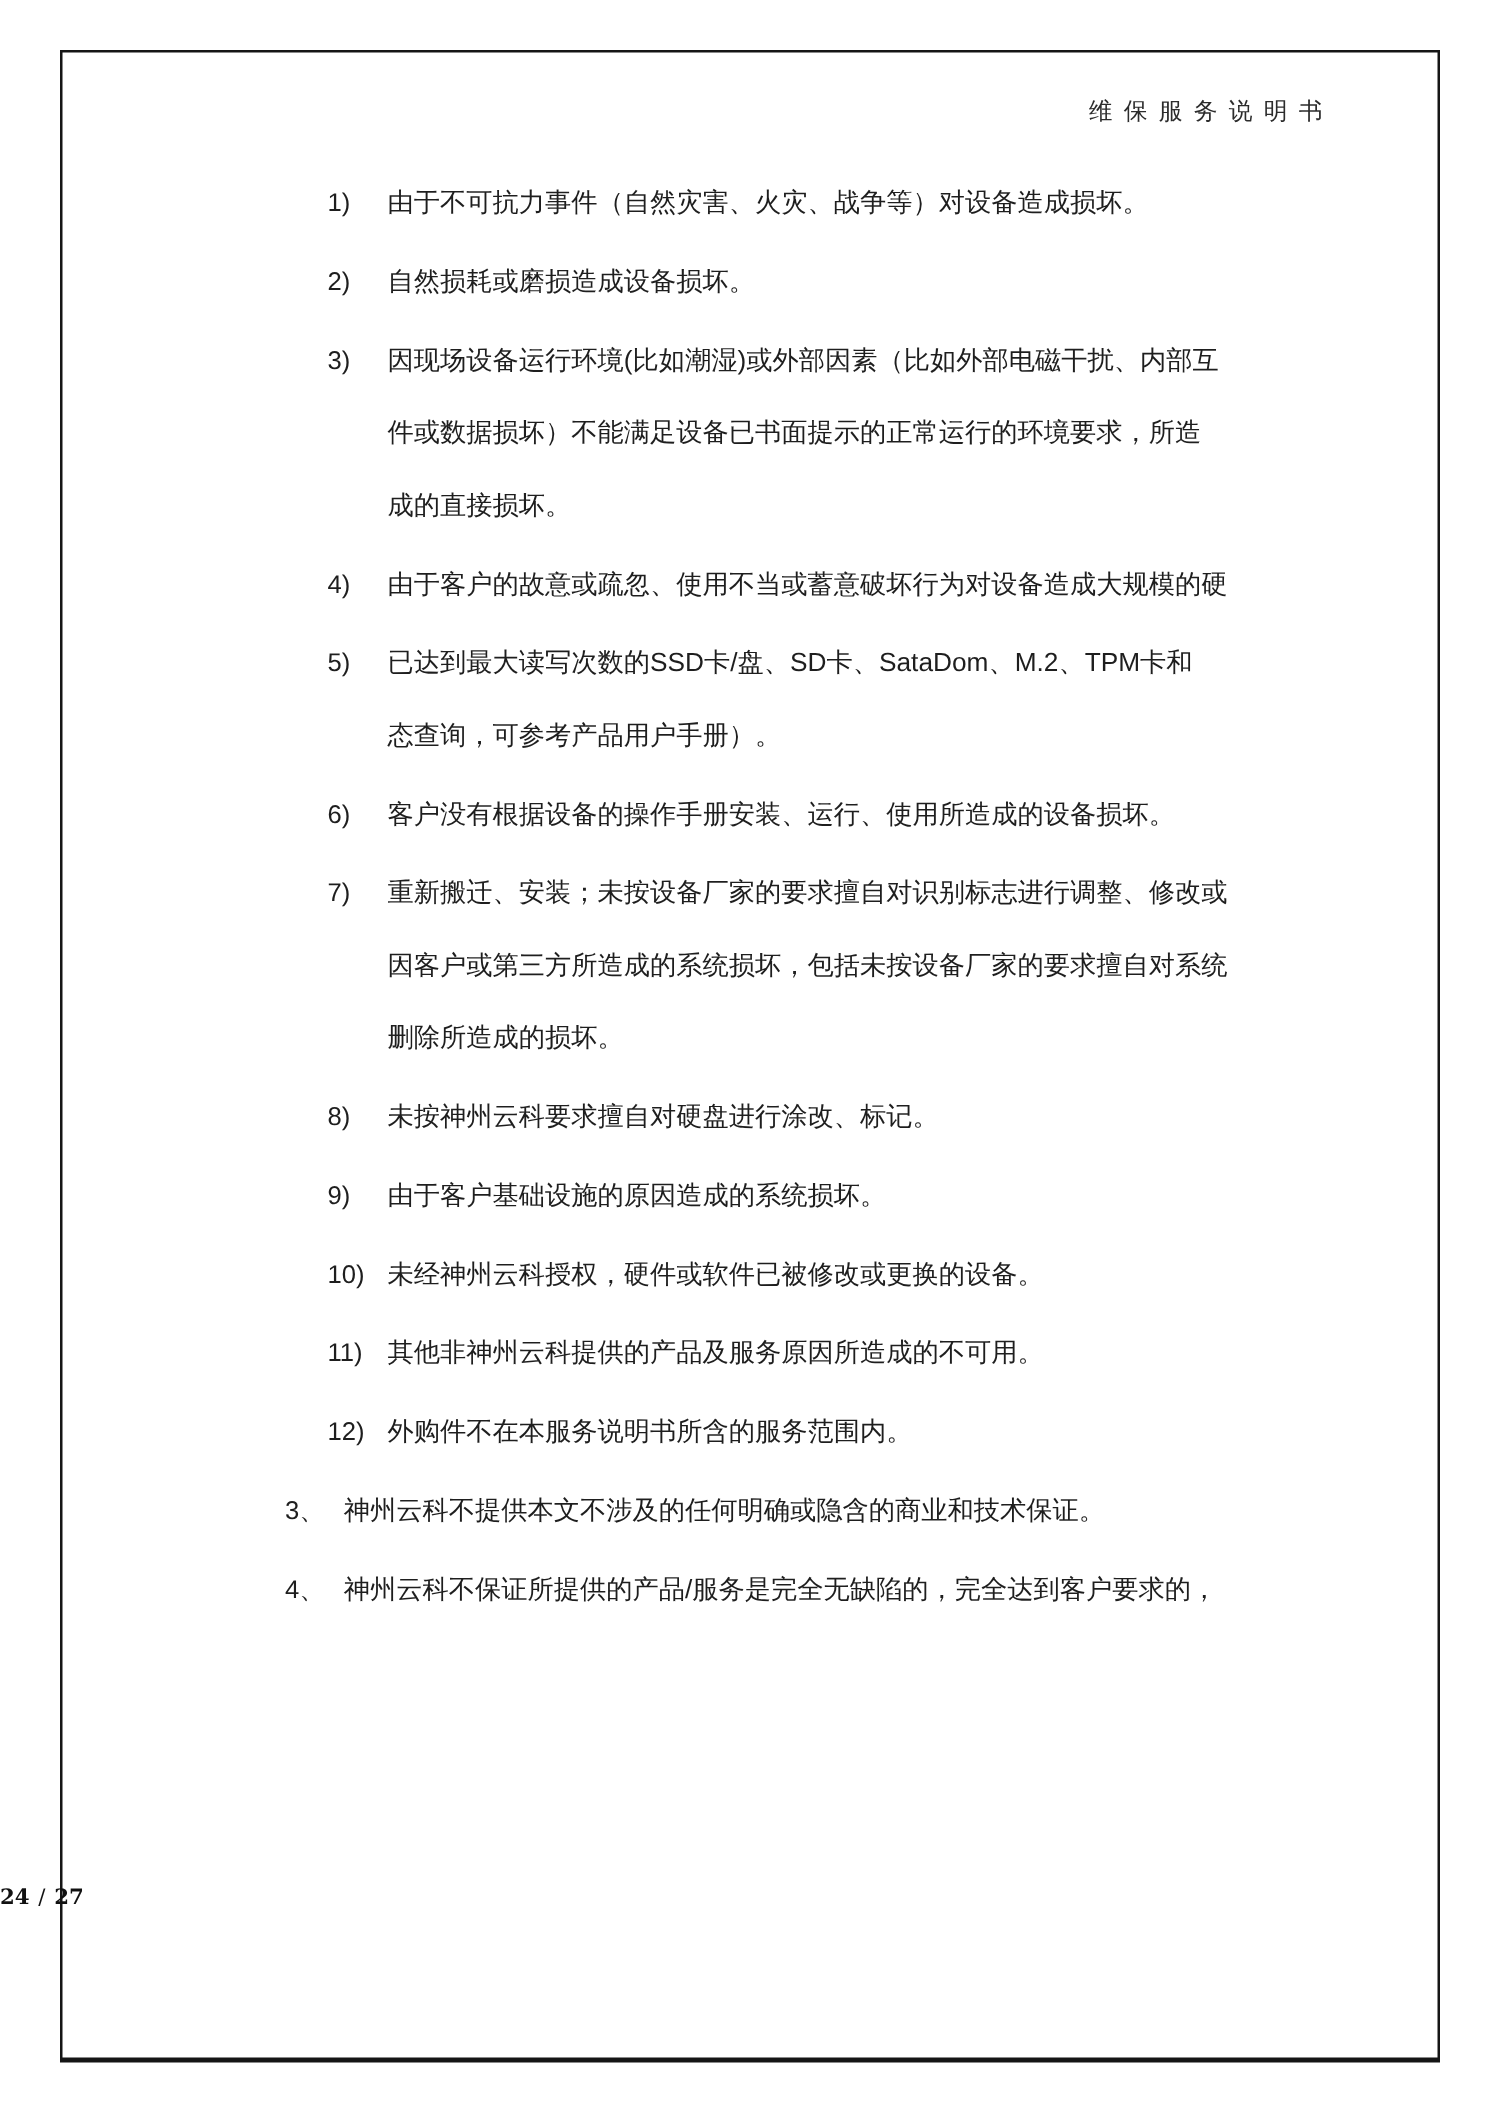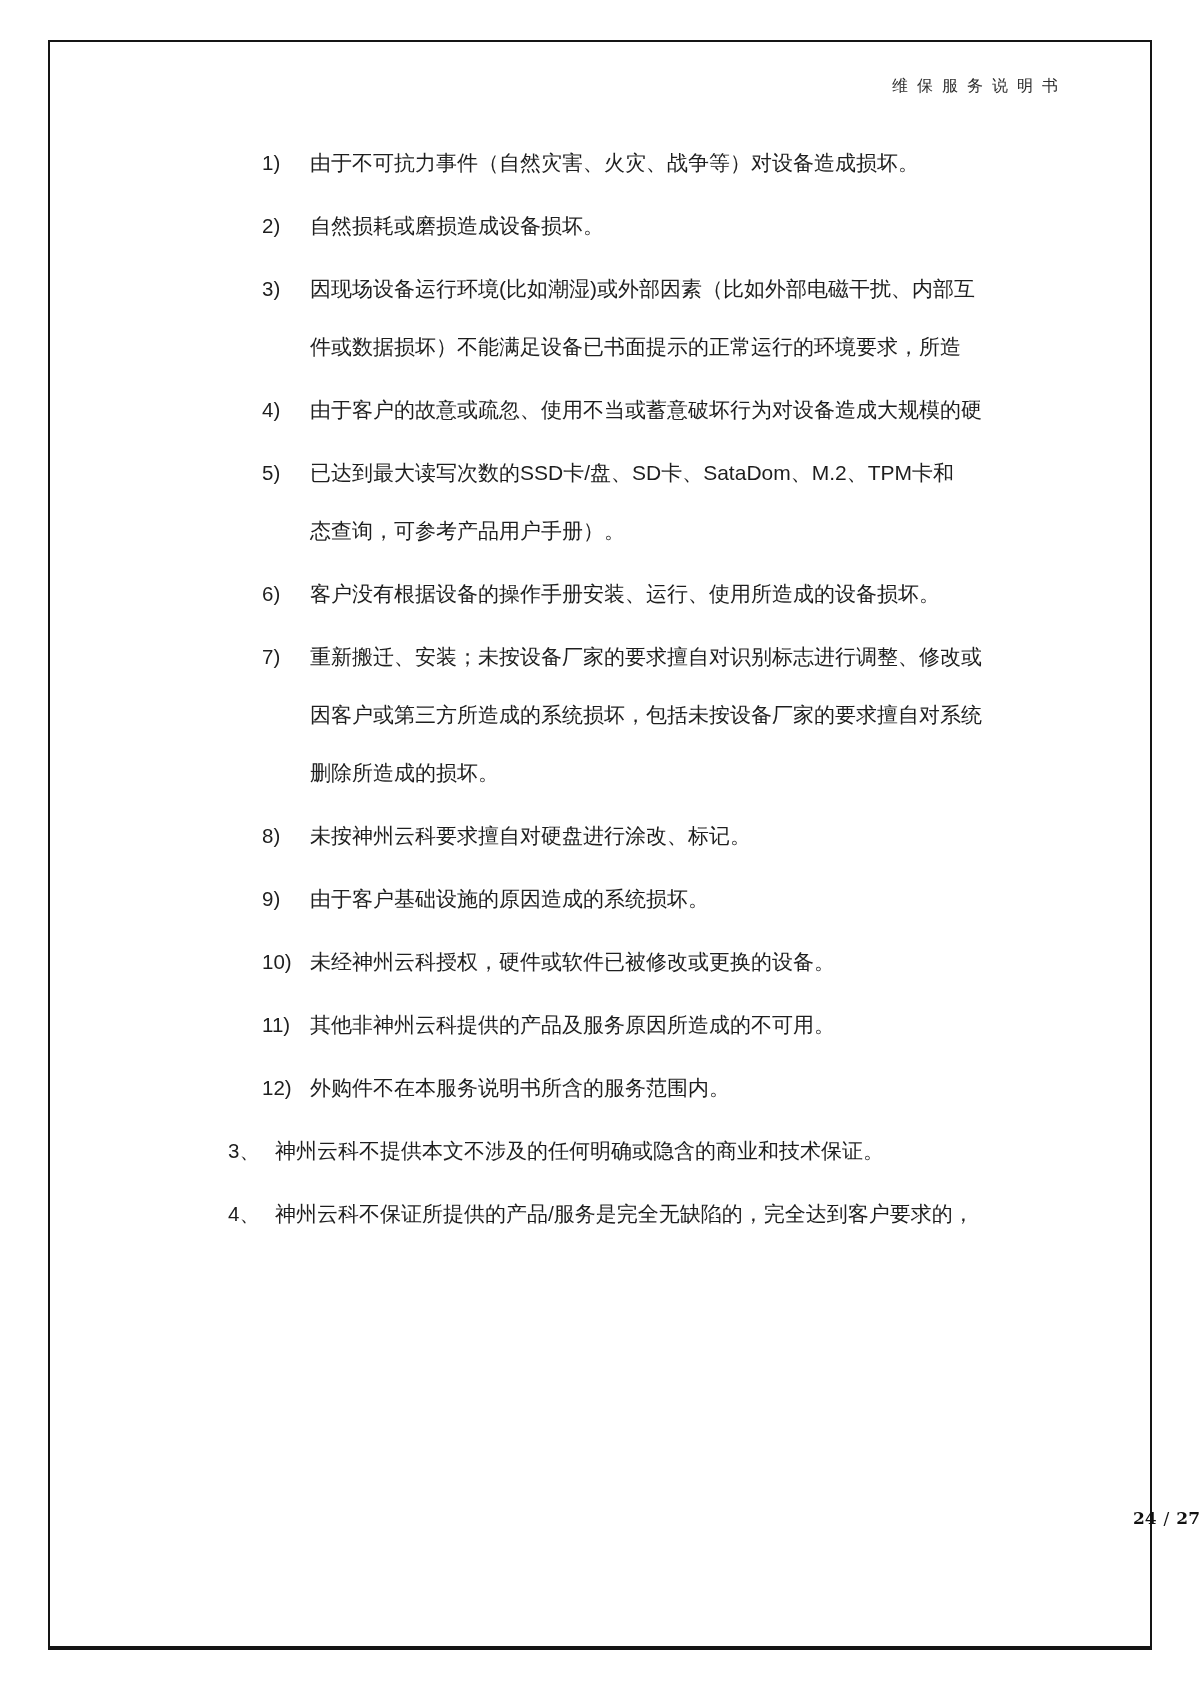--- a/index.html
+++ b/index.html
@@ -22,21 +22,21 @@
     height: 1610px;
     border: 2px solid #151515;
     border-bottom-width: 4px;
     background: #ffffff;
   }
   .header {
     position: absolute;
     top: 76px;
     right: 133px;
     font-family: "DejaVu Serif", "Liberation Serif", serif;
-    font-size: 16px;
+    font-size: 19px;
     letter-spacing: 9px;
     color: #2c2c2c;
     white-space: nowrap;
   }
   .content {
     position: absolute;
     top: 134px;
     left: 0;
     width: 1200px;
   }
@@ -60,21 +60,21 @@
   .line {
     line-height: 58px;
     font-size: 21px;
     color: #1e1e1e;
   }
   .footer {
     position: absolute;
     top: 1508px;
     left: 0;
     width: 1200px;
-    text-align: right;
+    text-align: left;
     font-family: "DejaVu Serif", "Liberation Serif", serif;
     font-size: 17px;
     color: #111111;
   }
   .footer .pg { font-weight: bold; }
   .footer .sep { font-weight: normal; padding: 0 7px; }
 </style>
 </head>
 <body>
 
@@ -92,20 +92,21 @@
           <div class="line">由于不可抗力事件（自然灾害、火灾、战争等）对设备造成损坏。</div>
         </div>
         <div class="item">
           <span class="num">2)</span>
           <div class="line">自然损耗或磨损造成设备损坏。</div>
         </div>
         <div class="item">
           <span class="num">3)</span>
           <div class="line">因现场设备运行环境(比如潮湿)或外部因素（比如外部电磁干扰、内部互</div>
           <div class="line">件或数据损坏）不能满足设备已书面提示的正常运行的环境要求，所造</div>
+          <div class="line">成的直接损坏。</div>
         </div>
         <div class="item">
           <span class="num">4)</span>
           <div class="line">由于客户的故意或疏忽、使用不当或蓄意破坏行为对设备造成大规模的硬</div>
         </div>
         <div class="item">
           <span class="num">5)</span>
           <div class="line">已达到最大读写次数的SSD卡/盘、SD卡、SataDom、M.2、TPM卡和</div>
           <div class="line">态查询，可参考产品用户手册）。</div>
         </div>

